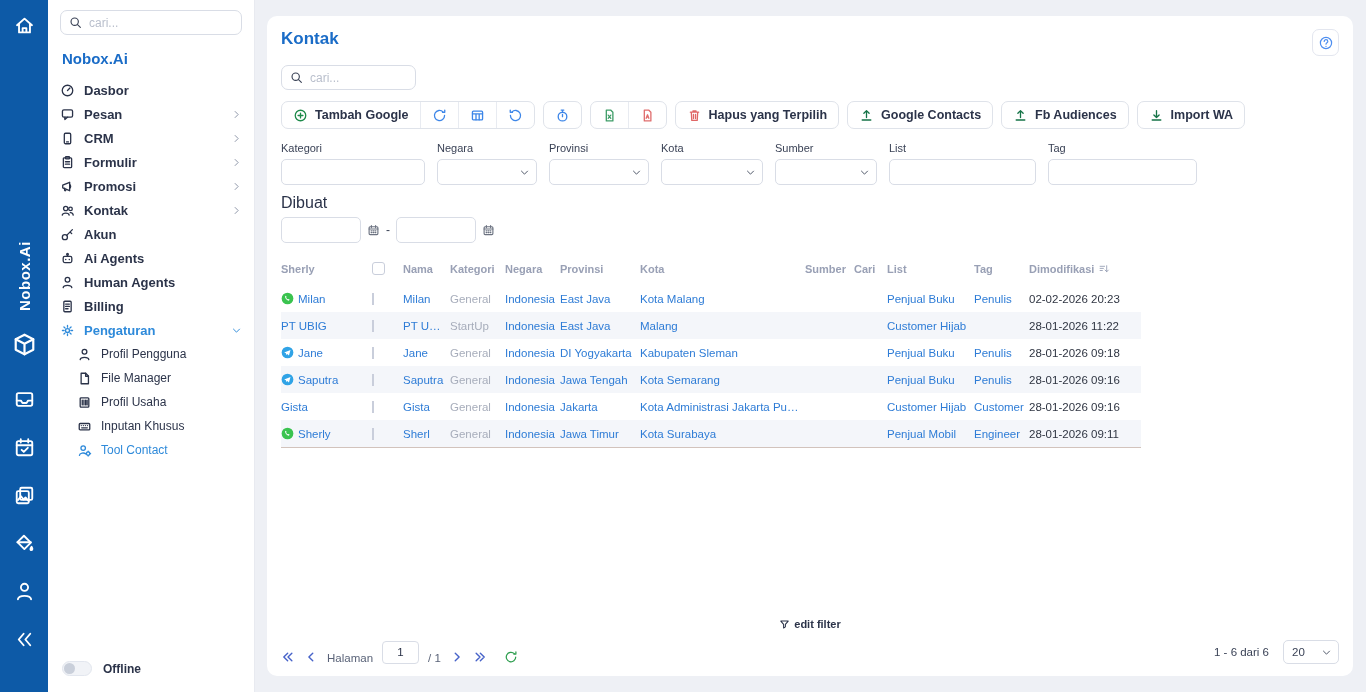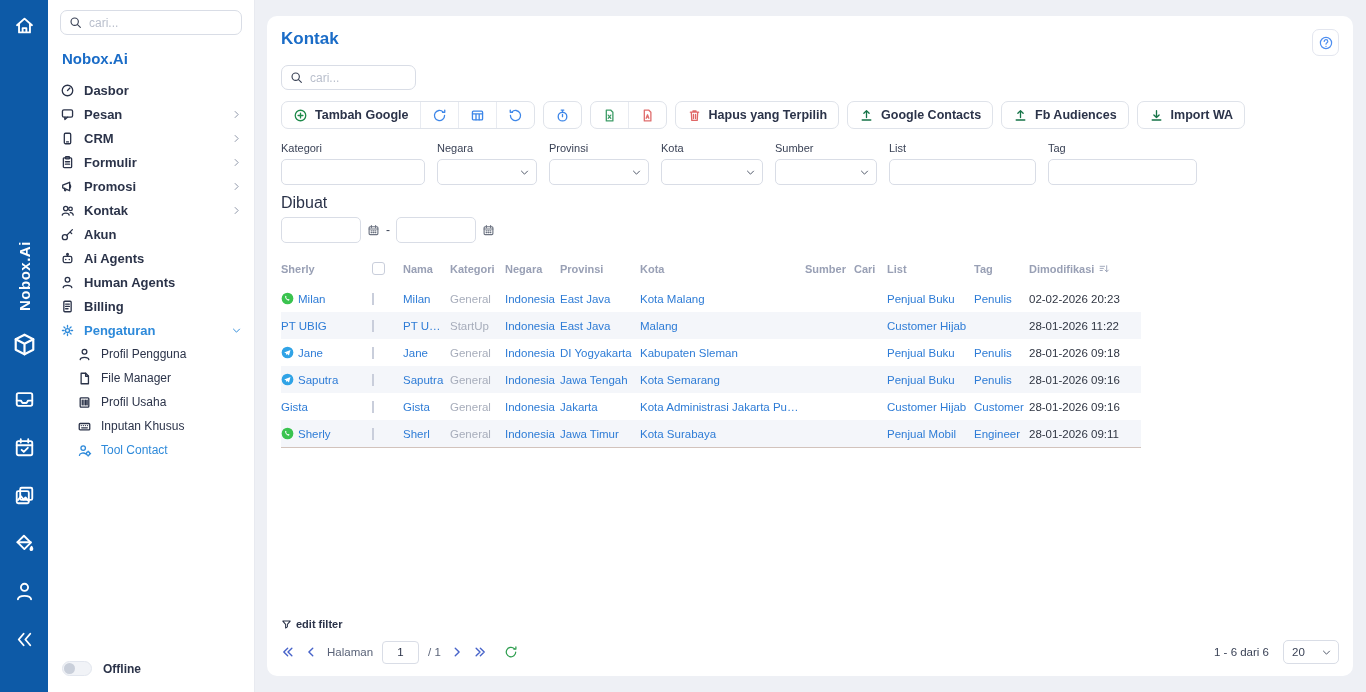--- a/index.html
+++ b/index.html
@@ -77,24 +77,24 @@
   .trow{height:27px;font-size:11.5px}
   .trow.alt{background:#f4f6fa}
   .cell{overflow:hidden;white-space:nowrap;text-overflow:ellipsis;padding-right:4px}
   .c-blue{color:#2e7cd6}.c-gray{color:#a7adbb}.c-dark{color:#2f3542}
   .linkcell{display:flex;align-items:center;gap:4px}
   .badge{width:13px;height:13px;flex-shrink:0}
   .cb{width:13px;height:13px;border:1px solid #c9cedb;border-radius:3px;background:#fff;cursor:pointer}
 
   
   .card-foot{margin-top:auto}
-  .editfilter{display:flex;justify-content:flex-start;align-items:center;gap:4px;font-size:11px;font-weight:700;color:#2b3349;margin-bottom:10px;cursor:pointer}
+  .editfilter{display:flex;justify-content:center;align-items:center;gap:4px;font-size:11px;font-weight:700;color:#2b3349;margin-bottom:10px;cursor:pointer}
   .editfilter .icon{width:11px;height:11px;stroke-width:1.5}
   .pagrow{display:flex;justify-content:space-between;align-items:center}
-  .pag-left{display:flex;align-items:center;gap:9px}
+  .pag-left{display:flex;align-items:flex-end;gap:9px}
   .pag-btn{color:#4763c9;cursor:pointer;display:flex}
   .pag-btn .icon{width:14px;height:14px;stroke-width:1.6}
   .pag-label{font-size:11.5px;color:#5a6378}
   .pag-input{width:37px;height:23px;border:1px solid #d9dde6;border-radius:4px;text-align:center;font-size:11.5px;color:#2b3349;outline:none;font-family:inherit}
   .pag-total{font-size:11.5px;color:#5a6378}
   .pag-refresh{color:#2e9e4f;margin-left:8px;cursor:pointer;display:flex}
   .pag-refresh .icon{width:14px;height:14px}
   .pag-right{display:flex;align-items:center;gap:14px}
   .range-text{font-size:11.5px;color:#3a4256}
   .pagesize{width:56px}

